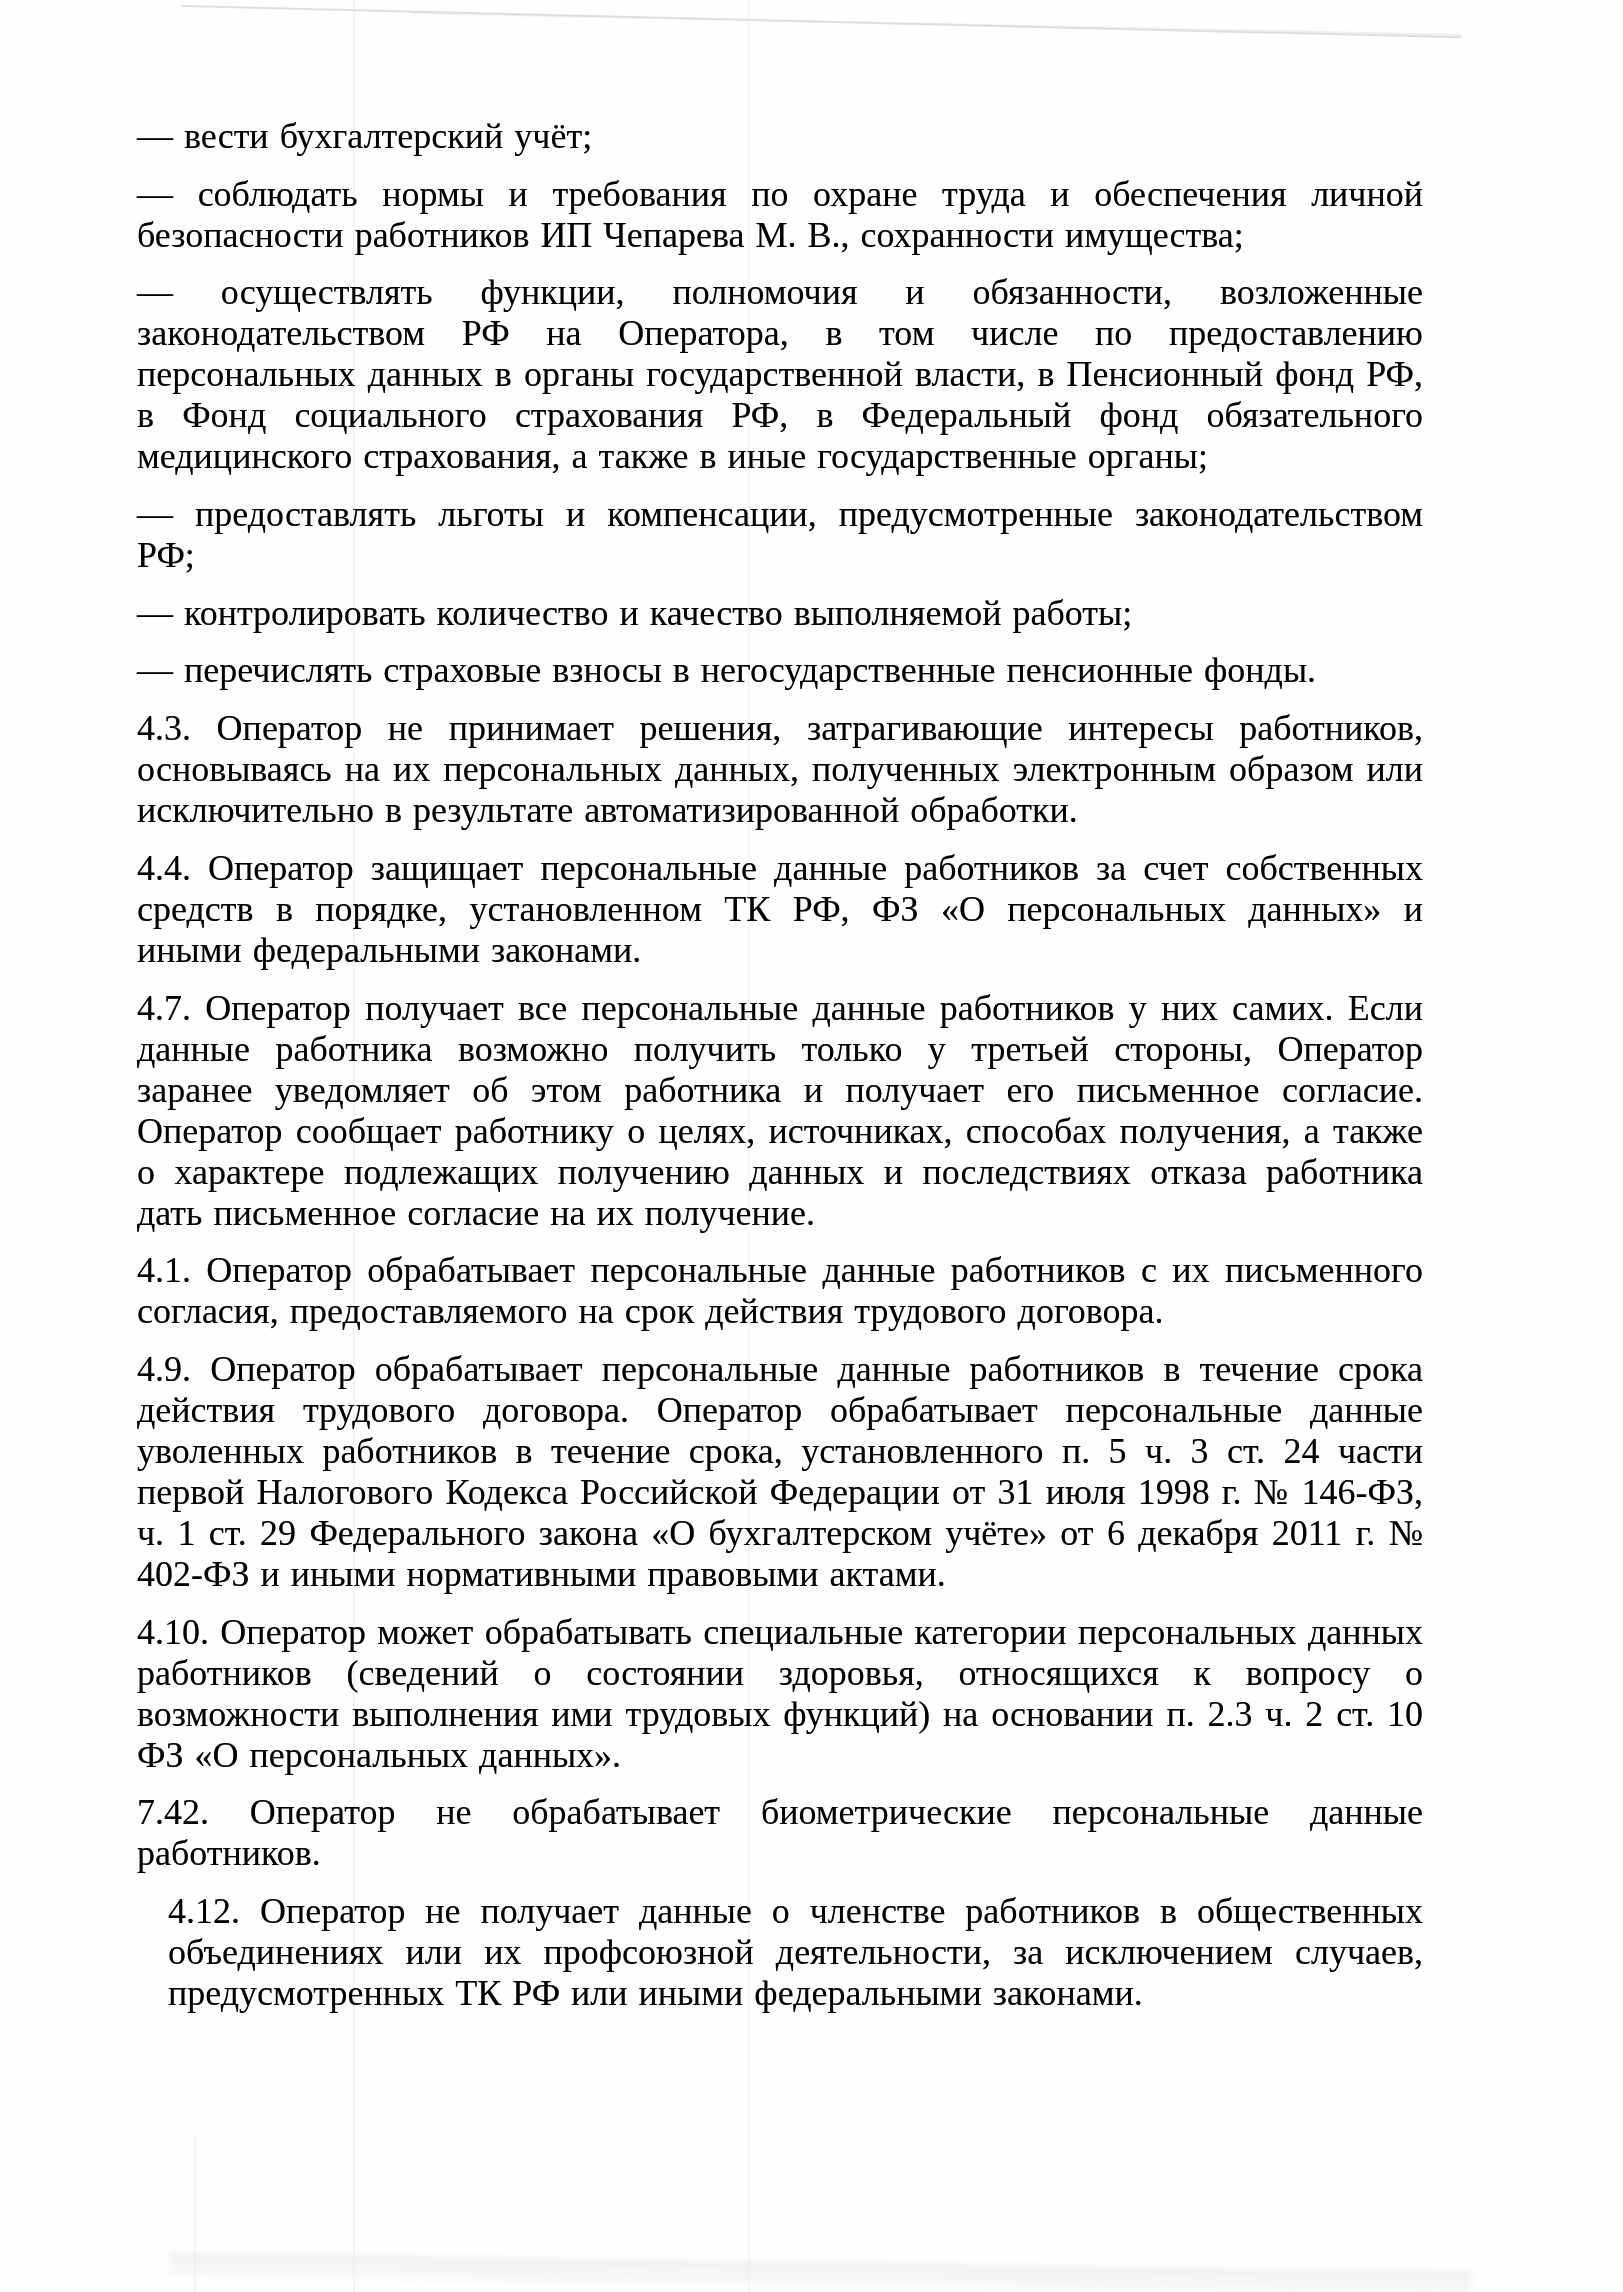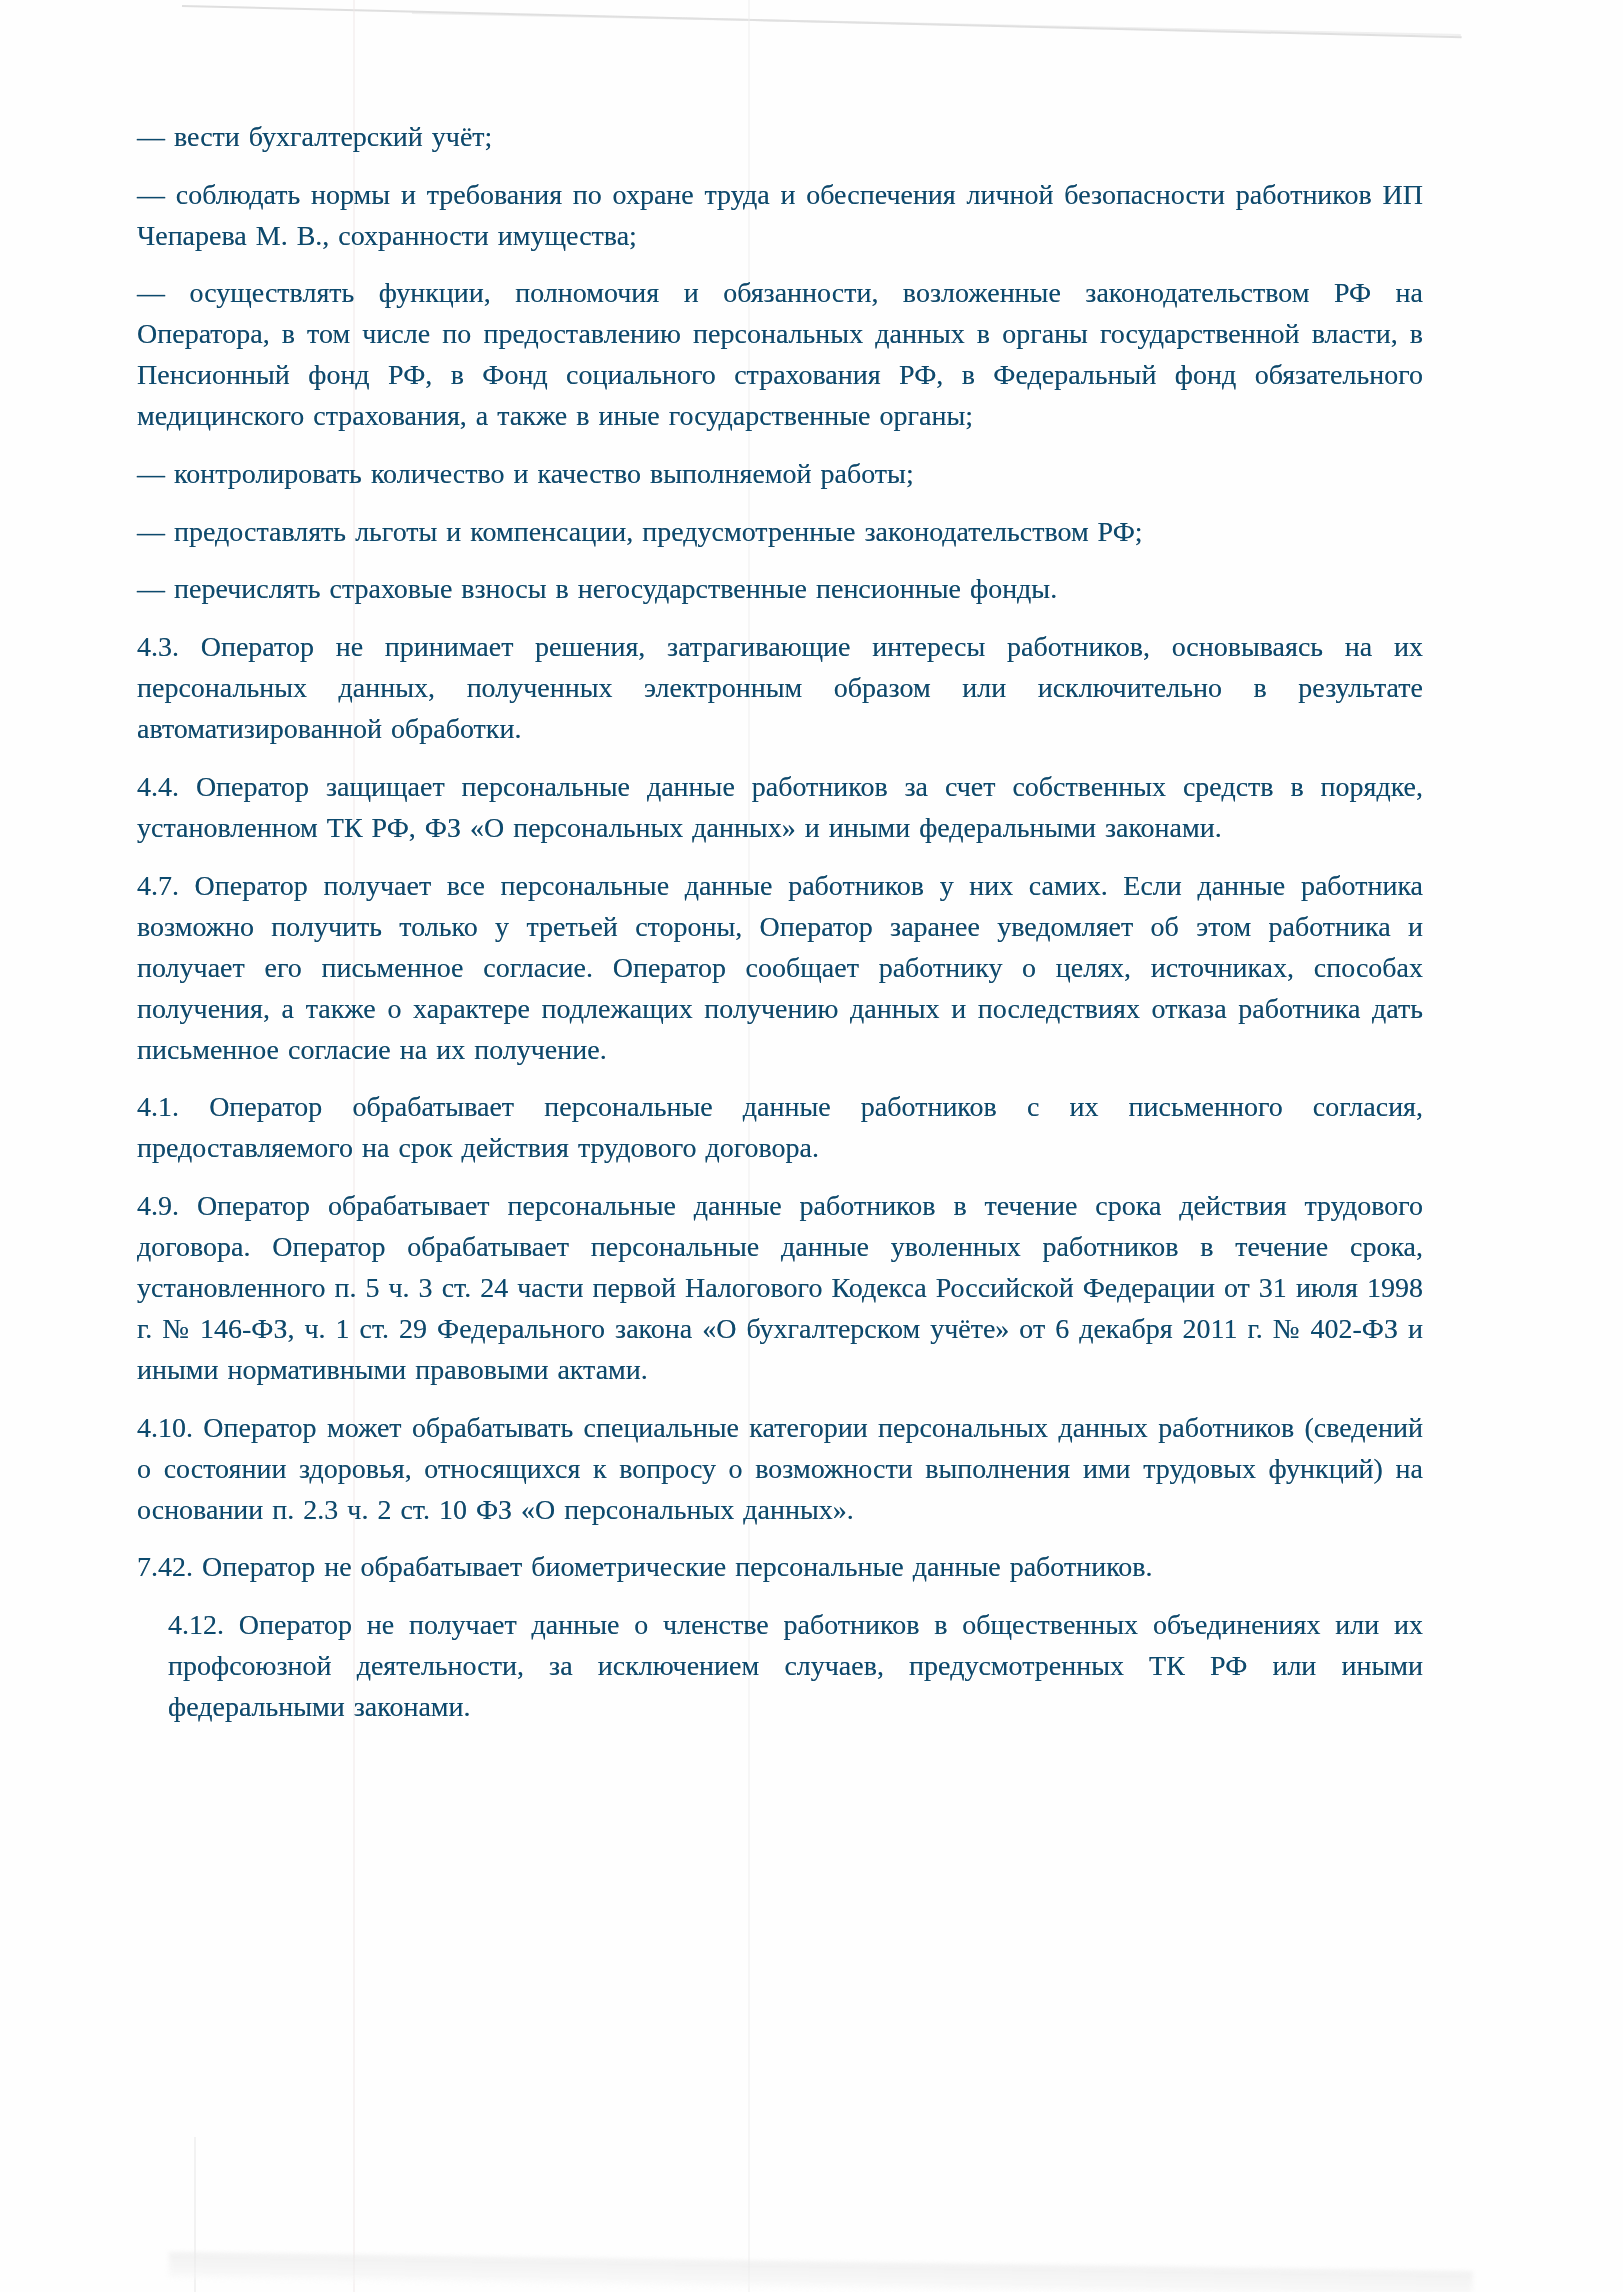--- a/index.html
+++ b/index.html
@@ -39,22 +39,22 @@
   }
   .streak { position: absolute; top: 0; height: 2293px; width: 2px; }
   .streak-a { left: 353px; background: #efe6e6; opacity: .45; }
   .streak-b { left: 748px; background: #ededed; opacity: .5; }
   .streak-c { left: 194px; top: 2137px; height: 156px; background: #e9e9e9; opacity: .6; }
   
   .content {
     position: absolute;
     left: 137px; top: 116px;
     width: 1286px;
-    color: #0c4a6e;
-    font-size: 28px;
+    color: #000000;
+    font-size: 36px;
     line-height: 41px;
     text-align: justify;
     text-shadow: 0 0 0.6px rgba(39, 48, 63, 0.5);
   }
   .para {
     margin: 0 0 16.7px 0;
     word-spacing: 2px;
   }
   .para:last-child { margin-bottom: 0; margin-left: 31px; }
 </style>
@@ -67,22 +67,22 @@
   <div class="top-edge-line2"></div>
   <div class="streak streak-a"></div>
   <div class="streak streak-b"></div>
   <div class="streak streak-c"></div>
   <div class="bottom-shade"></div>
 
   <main class="content">
     <p class="para">— вести бухгалтерский учёт;</p>
     <p class="para">— соблюдать нормы и требования по охране труда и обеспечения личной безопасности работников ИП Чепарева М. В., сохранности имущества;</p>
     <p class="para">— осуществлять функции, полномочия и обязанности, возложенные законодательством РФ на Оператора, в том числе по предоставлению персональных данных в органы государственной власти, в Пенсионный фонд РФ, в Фонд социального страхования РФ, в Федеральный фонд обязательного медицинского страхования, а также в иные государственные органы;</p>
+    <p class="para">— предоставлять льготы и компенсации, предусмотренные законодательством РФ;</p>
     <p class="para">— контролировать количество и качество выполняемой работы;</p>
-    <p class="para">— предоставлять льготы и компенсации, предусмотренные законодательством РФ;</p>
     <p class="para">— перечислять страховые взносы в негосударственные пенсионные фонды.</p>
     <p class="para">4.3. Оператор не принимает решения, затрагивающие интересы работников, основываясь на их персональных данных, полученных электронным образом или исключительно в результате автоматизированной обработки.</p>
     <p class="para">4.4. Оператор защищает персональные данные работников за счет собственных средств в порядке, установленном ТК РФ, ФЗ «О персональных данных» и иными федеральными законами.</p>
     <p class="para">4.7. Оператор получает все персональные данные работников у них самих. Если данные работника возможно получить только у третьей стороны, Оператор заранее уведомляет об этом работника и получает его письменное согласие. Оператор сообщает работнику о целях, источниках, способах получения, а также о характере подлежащих получению данных и последствиях отказа работника дать письменное согласие на их получение.</p>
     <p class="para">4.1. Оператор обрабатывает персональные данные работников с их письменного согласия, предоставляемого на срок действия трудового договора.</p>
     <p class="para">4.9. Оператор обрабатывает персональные данные работников в течение срока действия трудового договора. Оператор обрабатывает персональные данные уволенных работников в течение срока, установленного п. 5 ч. 3 ст. 24 части первой Налогового Кодекса Российской Федерации от 31 июля 1998 г. № 146-ФЗ, ч. 1 ст. 29 Федерального закона «О бухгалтерском учёте» от 6 декабря 2011 г. № 402-ФЗ и иными нормативными правовыми актами.</p>
     <p class="para">4.10. Оператор может обрабатывать специальные категории персональных данных работников (сведений о состоянии здоровья, относящихся к вопросу о возможности выполнения ими трудовых функций) на основании п. 2.3 ч. 2 ст. 10 ФЗ «О персональных данных».</p>
     <p class="para">7.42. Оператор не обрабатывает биометрические персональные данные работников.</p>
     <p class="para">4.12. Оператор не получает данные о членстве работников в общественных объединениях или их профсоюзной деятельности, за исключением случаев, предусмотренных ТК РФ или иными федеральными законами.</p>
   </main>

